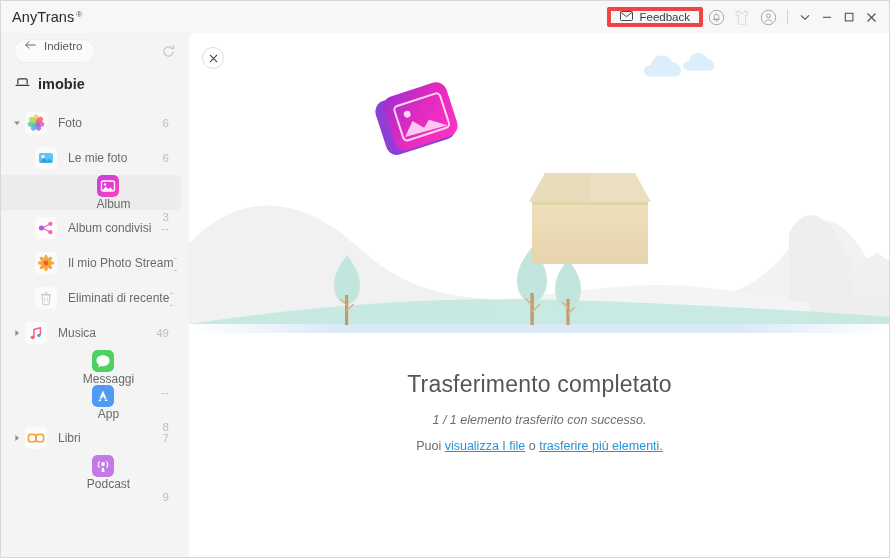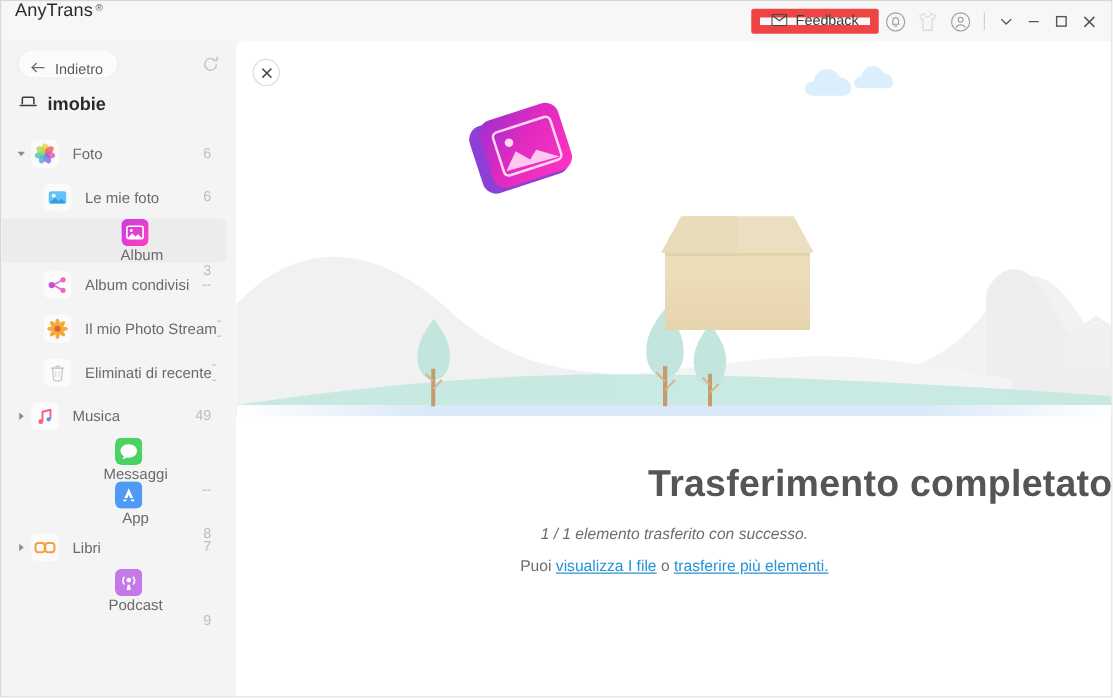--- a/index.html
+++ b/index.html
@@ -15,39 +15,39 @@
     background: #f7f7f7;
     border: 1px solid #d8d8d8;
     overflow: hidden;
   }
 
   
   .titlebar {
     position: absolute; left: 0; top: 0;
     width: 890px; height: 32px;
     background: #f7f7f7;
-    display: flex; align-items: flex-start;
+    display: flex; align-items: center;
   }
   .brand {
     margin-left: 11px;
     font-size: 14.5px;
     color: #2b2b2b;
     letter-spacing: .1px;
     display: flex; align-items: flex-start;
   }
   .brand .reg { font-size: 8px; margin-left: 2px; margin-top: 1px; color: #555; }
 
   .tb-right {
     margin-left: auto; display: flex; align-items: center;
     height: 32px; padding-right: 9px; gap: 0;
   }
   .feedback-btn {
     display: flex; align-items: center; gap: 6px;
     height: 20px; padding: 0 9px;
-    border: 7px solid #ef4444; border-radius: 2px;
+    border: 4px solid #ef4444; border-radius: 2px;
     background: #f7f7f7; color: #3c3c3c;
     font-size: 11.5px; cursor: pointer;
   }
   .icon-btn {
     width: 26px; height: 26px;
     display: flex; align-items: center; justify-content: center;
     cursor: pointer; color: #9a9a9a;
   }
   .win-btn {
     width: 22px; height: 26px;
@@ -63,21 +63,21 @@
     position: absolute; left: 0; top: 32px;
     width: 188px; height: 526px;
     background: #f4f4f4;
     overflow: hidden;
   }
   .side-top {
     height: 36px; display: flex; align-items: center;
     padding: 0 10px 0 14px;
   }
   .back-btn {
-    display: flex; align-items: flex-end; gap: 7px;
+    display: flex; align-items: flex-start; gap: 7px;
     height: 22px; padding: 0 12px 0 9px;
     background: #fbfbfb; border-radius: 11px;
     font-size: 11.5px; color: #5d5d5d; cursor: pointer;
     box-shadow: 0 0 0 1px #eeeeee;
   }
   .refresh-btn {
     margin-left: auto; width: 22px; height: 22px;
     display: flex; align-items: center; justify-content: center;
     cursor: pointer; color: #c2c2c2;
   }
@@ -135,23 +135,22 @@
     display: flex; align-items: center; justify-content: center;
     cursor: pointer; color: #555; font-size: 11px;
   }
   .illus { position: absolute; left: 0; top: 0; width: 701px; height: 300px; }
 
   .texts {
     position: absolute; left: 0; top: 338px; width: 701px;
     text-align: center;
   }
   .headline {
-    font-size: 30px; color: #555555; font-weight: bold;
+    font-size: 23px; color: #555555; font-weight: normal;
     letter-spacing: .2px;
-    text-align: right;
   }
   .subline {
     margin-top: 15px; font-size: 12.5px; color: #6d6d6d; font-style: italic;
   }
   .linkline {
     margin-top: 12px; font-size: 12.5px; color: #6d6d6d;
   }
   .linkline a {
     color: #2693d6; text-decoration: underline; cursor: pointer;
   }

